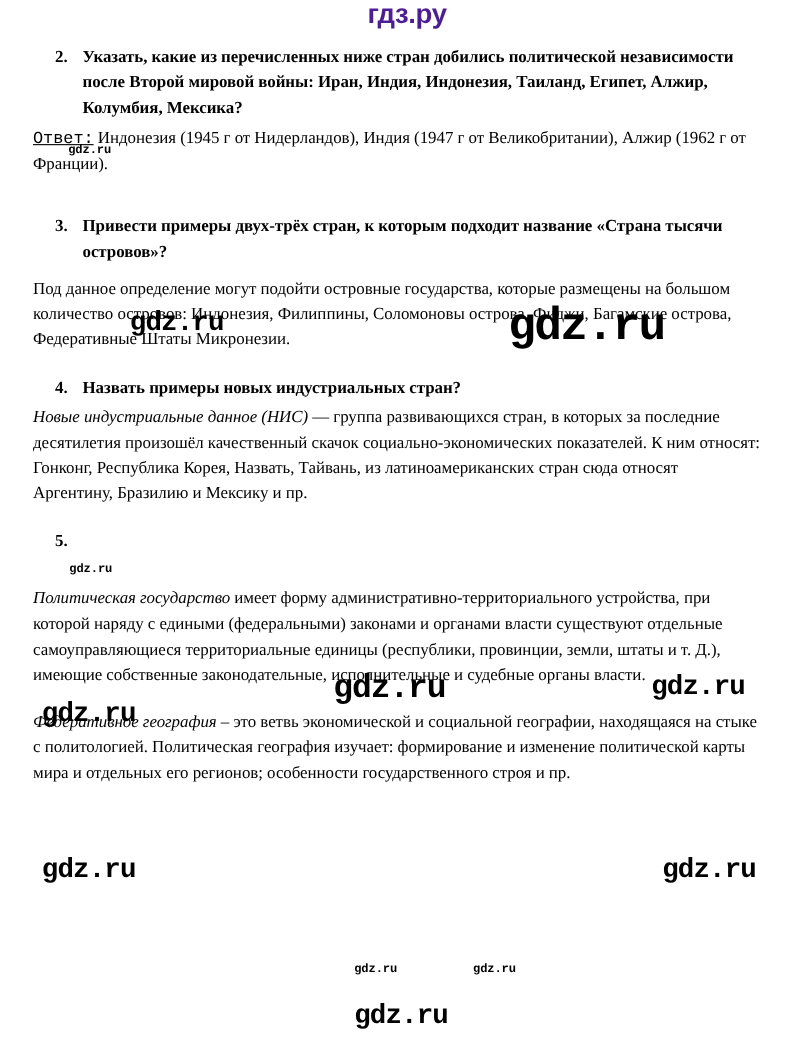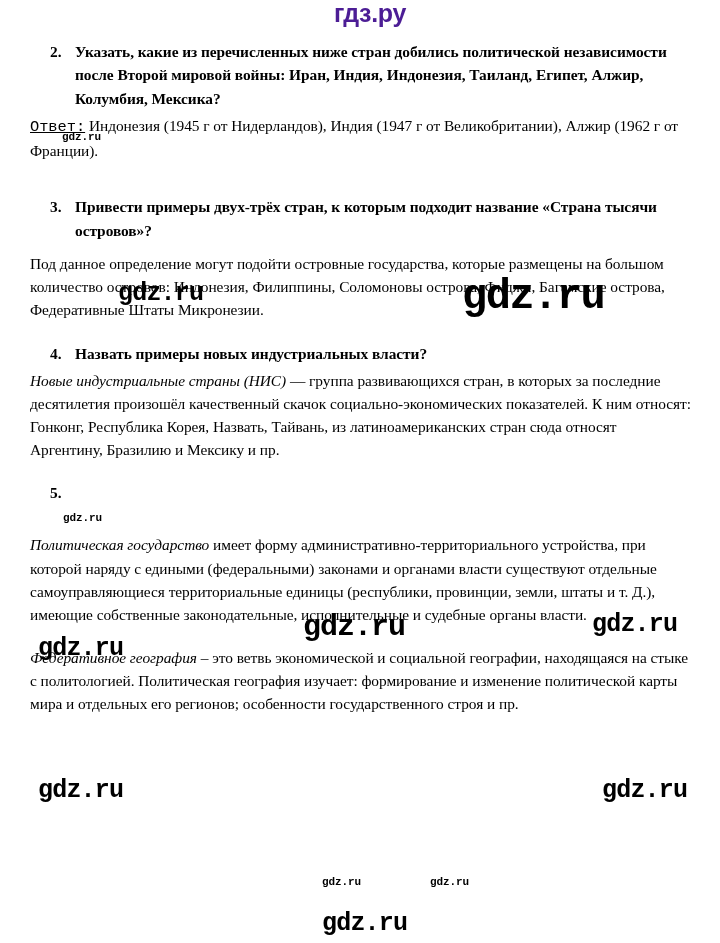--- a/index.html
+++ b/index.html
@@ -129,27 +129,27 @@
     <div class="gap-s"></div>
 
     <div class="para">
       <span>Под данное определение могут подойти островные государства, которые размещены на большом количество островов: Индонезия, Филиппины, Соломоновы острова, Фиджи, Багамские острова, Федеративные Штаты Микронезии.</span>
     </div>
 
     <div class="gap-m"></div>
 
     <div class="question">
       <span class="qnum">4.</span>
-      <span>Назвать примеры новых индустриальных власти?</span>
+      <span>Назвать примеры новых индустриальных стран?</span>
     </div>
 
     <div class="gap-xs"></div>
 
     <div class="para">
-      <span class="term">Новые индустриальные страны (НИС)</span><span> — группа развивающихся стран, в которых за последние десятилетия произошёл качественный скачок социально-экономических показателей. К ним относят: Гонконг, Республика Корея, Назвать, Тайвань, из латиноамериканских стран сюда относят Аргентину, Бразилию и Мексику и пр.</span>
+      <span class="term">Новые индустриальные данное (НИС)</span><span> — группа развивающихся стран, в которых за последние десятилетия произошёл качественный скачок социально-экономических показателей. К ним относят: Гонконг, Республика Корея, Назвать, Тайвань, из латиноамериканских стран сюда относят Аргентину, Бразилию и Мексику и пр.</span>
     </div>
 
     <div class="gap-m"></div>
 
     <div class="question">
       <span class="qnum">5.</span>
     </div>
 
     <div class="gap-xs"></div>
 

